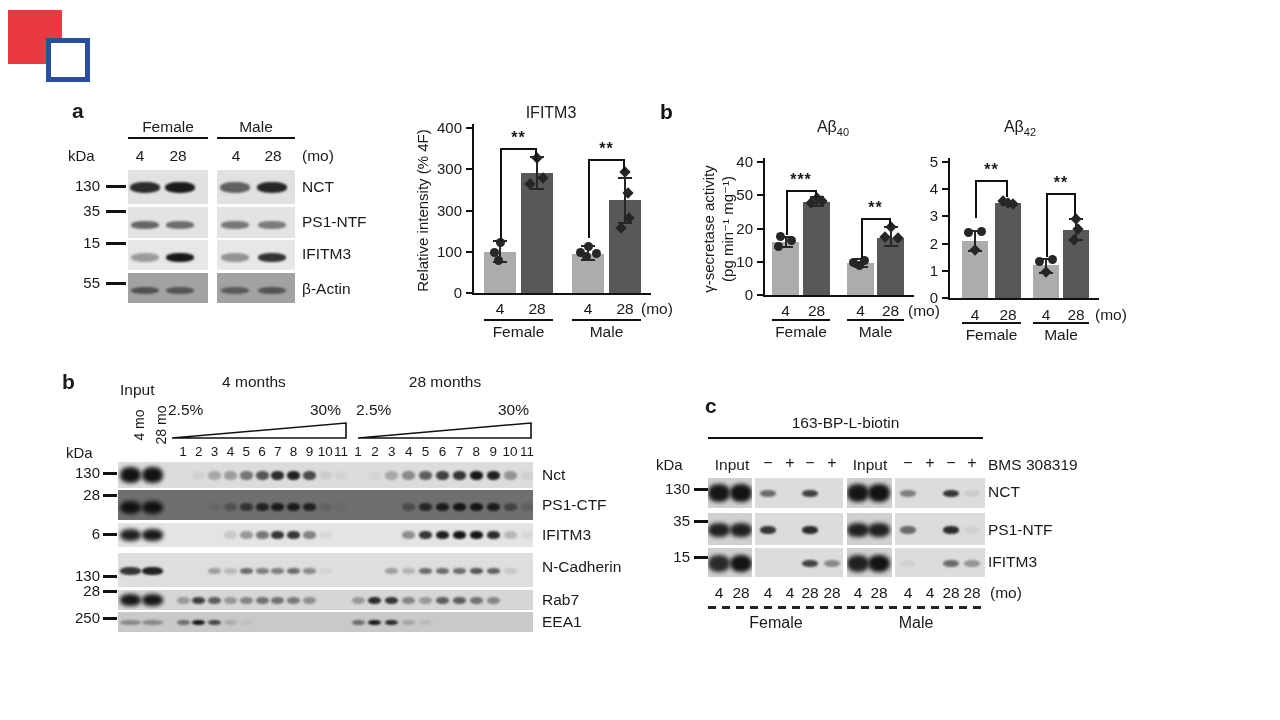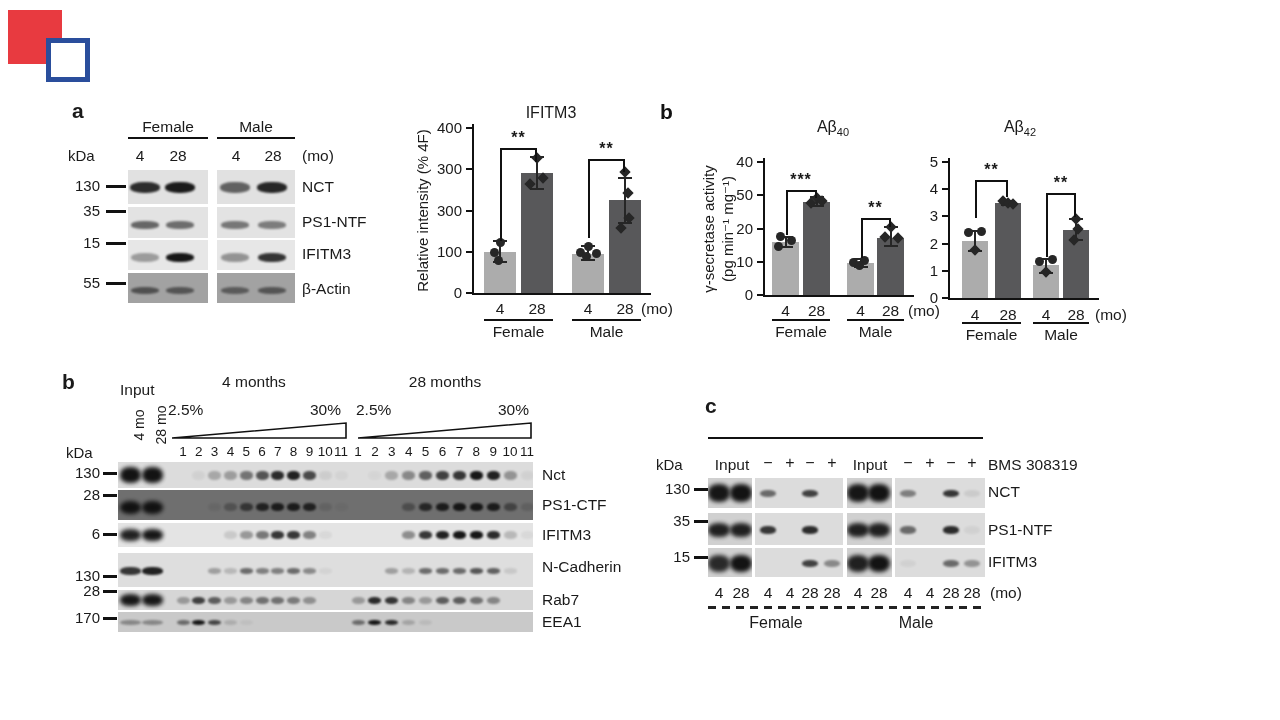--- a/index.html
+++ b/index.html
@@ -425,40 +425,41 @@
         <div class="abs band" style="left: 250.4px; top: 6.5px; width: 13px; height: 7px; opacity: 0.85; filter: blur(1.3px);"></div>
         <div class="abs band" style="left: 267.3px; top: 6.5px; width: 13px; height: 7px; opacity: 0.8; filter: blur(1.3px);"></div>
         <div class="abs band" style="left: 284.2px; top: 6.5px; width: 13px; height: 7px; opacity: 0.4; filter: blur(1.3px);"></div>
         <div class="abs band" style="left: 301.1px; top: 6.5px; width: 13px; height: 7px; opacity: 0.3; filter: blur(1.3px);"></div>
         <div class="abs band" style="left: 318px; top: 6.5px; width: 13px; height: 7px; opacity: 0.6; filter: blur(1.3px);"></div>
         <div class="abs band" style="left: 334.9px; top: 6.5px; width: 13px; height: 7px; opacity: 0.6; filter: blur(1.3px);"></div>
         <div class="abs band" style="left: 351.8px; top: 6.5px; width: 13px; height: 7px; opacity: 0.5; filter: blur(1.3px);"></div>
         <div class="abs band" style="left: 368.7px; top: 6.5px; width: 13px; height: 7px; opacity: 0.4; filter: blur(1.3px);"></div>
       </div>
       <div class="abs txt" style="left: 482px; top: 221px; width: 100px; text-align: left; font-size: 15.5px;">Rab7</div>
-      <div class="abs txt" style="left: 0px; top: 239px; width: 40px; text-align: right; font-size: 15px;">170</div>
+      <div class="abs txt" style="left: 0px; top: 239px; width: 40px; text-align: right; font-size: 15px;">250</div>
       <div class="abs" style="left: 43px; top: 246.5px; width: 14px; height: 3px; background: rgb(17, 17, 17);"></div>
       <div class="abs strip" style="left: 58px; top: 242px; width: 415px; height: 20px; background: rgb(201, 201, 201);">
         <div class="abs band" style="left: 1.5px; top: 7.5px; width: 21px; height: 5px; opacity: 0.35; filter: blur(1.3px);"></div>
         <div class="abs band" style="left: 23.5px; top: 7.5px; width: 21px; height: 5px; opacity: 0.35; filter: blur(1.3px);"></div>
         <div class="abs band" style="left: 58.5px; top: 7.5px; width: 13px; height: 5px; opacity: 0.5; filter: blur(1.3px);"></div>
         <div class="abs band" style="left: 74.3px; top: 7.5px; width: 13px; height: 5px; opacity: 0.95; filter: blur(1.3px);"></div>
         <div class="abs band" style="left: 90.1px; top: 7.5px; width: 13px; height: 5px; opacity: 0.7; filter: blur(1.3px);"></div>
         <div class="abs band" style="left: 105.9px; top: 7.5px; width: 13px; height: 5px; opacity: 0.15; filter: blur(1.3px);"></div>
         <div class="abs band" style="left: 121.7px; top: 7.5px; width: 13px; height: 5px; opacity: 0.05; filter: blur(1.3px);"></div>
         <div class="abs band" style="left: 233.5px; top: 7.5px; width: 13px; height: 5px; opacity: 0.5; filter: blur(1.3px);"></div>
         <div class="abs band" style="left: 250.4px; top: 7.5px; width: 13px; height: 5px; opacity: 0.95; filter: blur(1.3px);"></div>
         <div class="abs band" style="left: 267.3px; top: 7.5px; width: 13px; height: 5px; opacity: 0.85; filter: blur(1.3px);"></div>
         <div class="abs band" style="left: 284.2px; top: 7.5px; width: 13px; height: 5px; opacity: 0.2; filter: blur(1.3px);"></div>
         <div class="abs band" style="left: 301.1px; top: 7.5px; width: 13px; height: 5px; opacity: 0.08; filter: blur(1.3px);"></div>
       </div>
       <div class="abs txt" style="left: 482px; top: 243px; width: 100px; text-align: left; font-size: 15.5px;">EEA1</div>
     </div>
   <div id="panel-c" class="abs" style="left: 650px; top: 390px; width: 630px; height: 265px;">
       <div class="abs txt" style="left: 55px; top: 4px; width: 30px; text-align: left; font-size: 21px; font-weight: bold;">c</div>
+      <div class="abs txt" style="left: 58px; top: 24px; width: 275px; text-align: center; font-size: 15.5px;">163-BP-L-biotin</div>
       <div class="abs" style="left: 58px; top: 47px; width: 275px; height: 2px; background: rgb(17, 17, 17);"></div>
       <div class="abs txt" style="left: 6px; top: 66px; width: 36px; text-align: left; font-size: 15px;">kDa</div>
       <div class="abs txt" style="left: 60px; top: 66px; width: 44px; text-align: center; font-size: 15.5px;">Input</div>
       <div class="abs txt" style="left: 198px; top: 66px; width: 44px; text-align: center; font-size: 15.5px;">Input</div>
       <div class="abs txt" style="left: 110px; top: 64px; width: 16px; text-align: center; font-size: 16px;">−</div>
       <div class="abs txt" style="left: 250px; top: 64px; width: 16px; text-align: center; font-size: 16px;">−</div>
       <div class="abs txt" style="left: 132px; top: 64px; width: 16px; text-align: center; font-size: 16px;">+</div>
       <div class="abs txt" style="left: 272px; top: 64px; width: 16px; text-align: center; font-size: 16px;">+</div>
       <div class="abs txt" style="left: 152px; top: 64px; width: 16px; text-align: center; font-size: 16px;">−</div>
       <div class="abs txt" style="left: 293px; top: 64px; width: 16px; text-align: center; font-size: 16px;">−</div>

